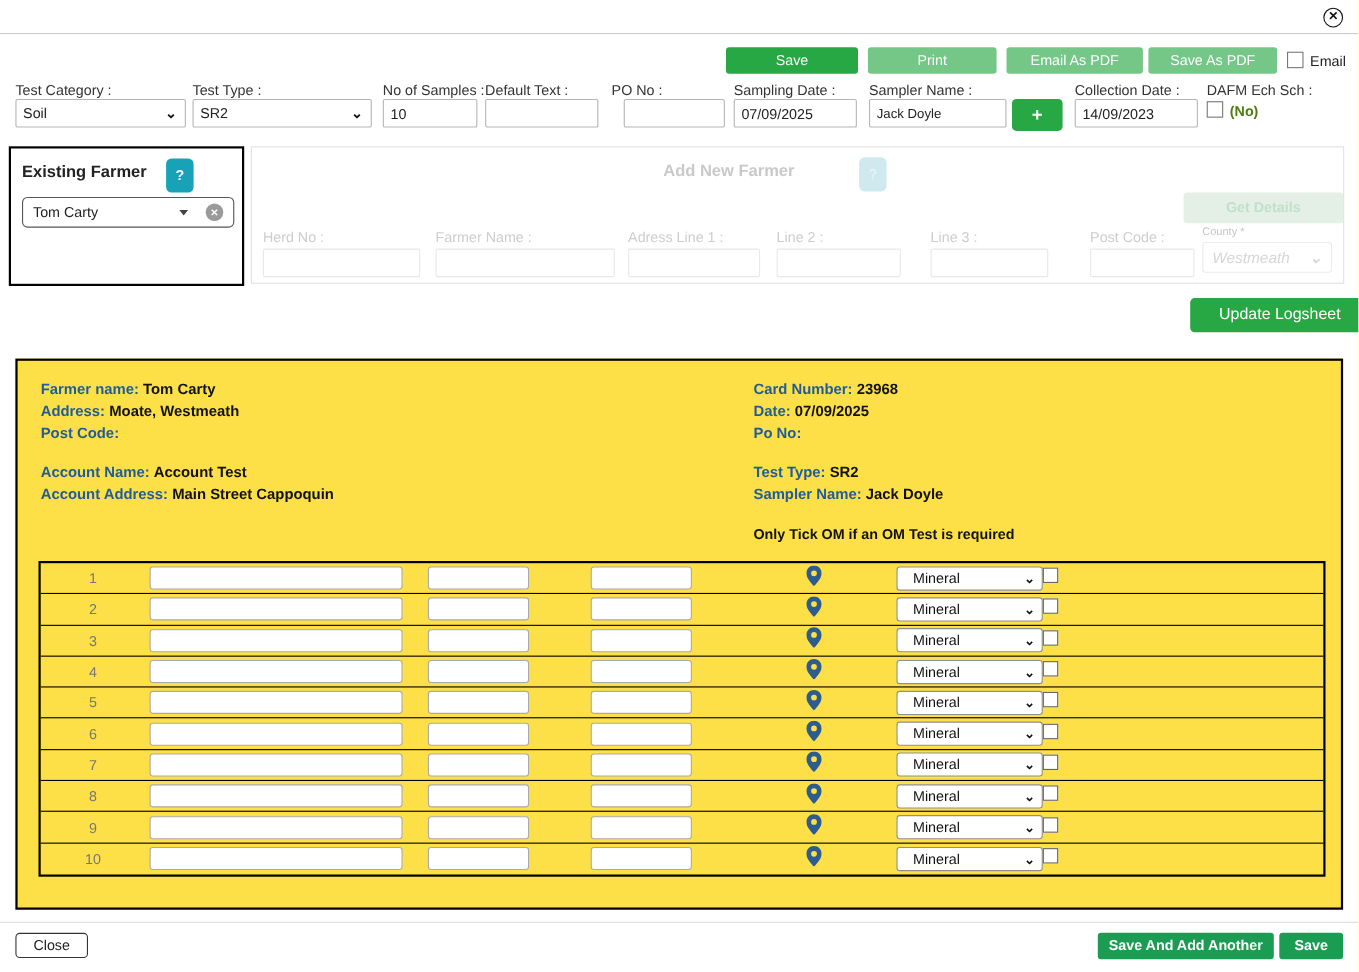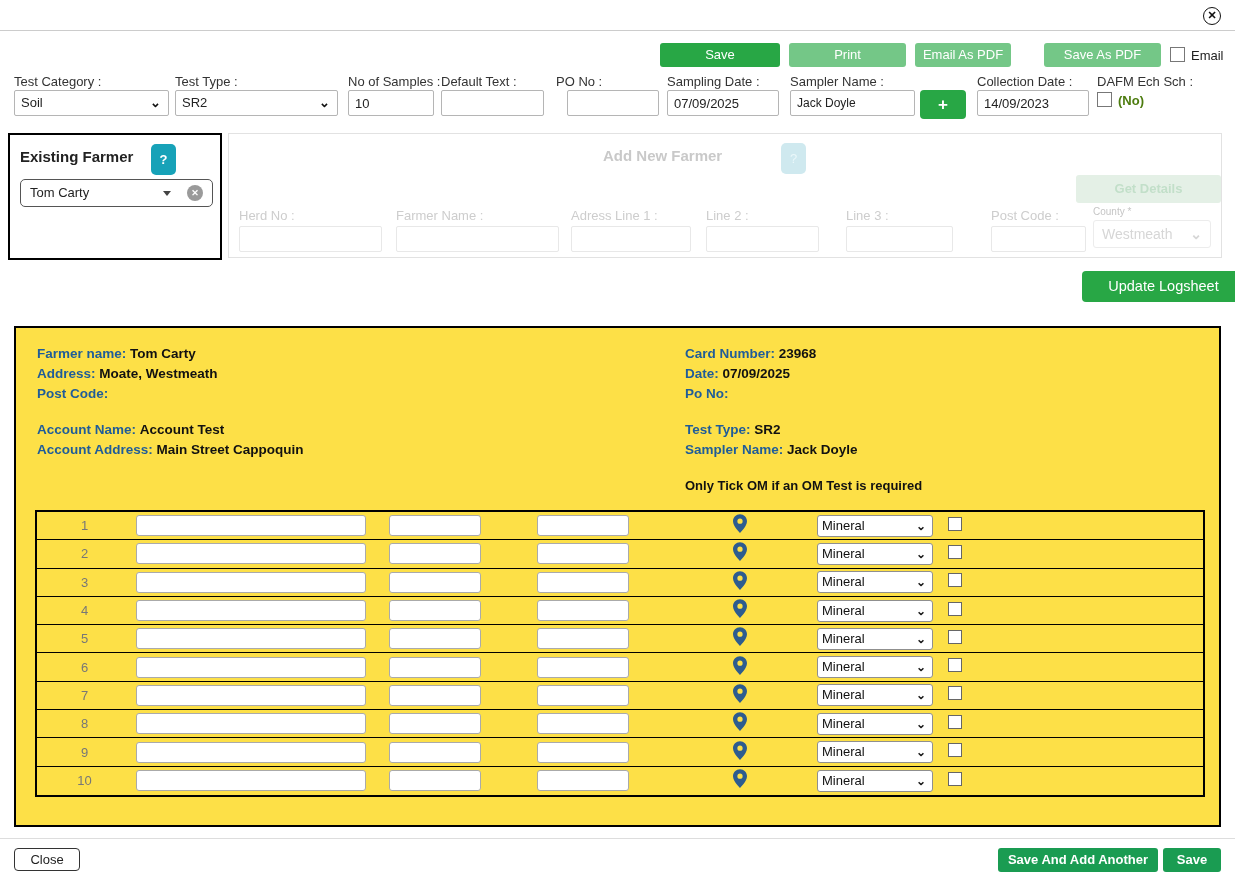--- a/index.html
+++ b/index.html
@@ -15,21 +15,21 @@
     position:absolute; right:14px; top:7px; width:18px; height:18px; border:1.6px solid #111;
     border-radius:50%; font-size:11px; line-height:15px; text-align:center; font-weight:bold; color:#111; cursor:pointer;
   }
   
   .btn{ position:absolute; height:24px; border:none; border-radius:3px; color:#fff; font-size:13px;
         font-family:"Liberation Sans",sans-serif; text-align:center; line-height:24px; cursor:pointer; }
   .btn-dark{ background:#28a745; }
   .btn-light{ background:#74c787; }
   .tb-save{ left:660px; top:43px; width:120px; }
   .tb-print{ left:789px; top:43px; width:117px; }
-  .tb-email{ left:915px; top:43px; width:96px; }
+  .tb-email{ left:915px; top:43px; width:124px; }
   .tb-savepdf{ left:1044px; top:43px; width:117px; }
   .cb{ width:15px; height:15px; border:1.4px solid #777; background:#fff; display:inline-block; vertical-align:middle; }
   .tb-emailcb{ position:absolute; left:1170px; top:47px; }
   .tb-emaillbl{ position:absolute; left:1191px; top:48px; font-size:13px; color:#222; }
   
   .flabel{ position:absolute; font-size:13px; color:#333; top:74px; white-space:nowrap; }
   .fctl{ position:absolute; top:90px; height:26px; border:1px solid #b5b5b5; border-radius:2px;
          background:#fff; font-size:13px; color:#222; padding:0 6px; font-family:"Liberation Sans",sans-serif; }
   .fsel{ line-height:24px; }
   .fsel .caret{ position:absolute; right:7px; top:0; font-weight:bold; color:#111; font-size:13px; line-height:24px; }
@@ -53,21 +53,21 @@
   .addnew{ position:absolute; left:228px; top:133px; width:994px; height:125px; border:1px solid #e2e2e2; background:#fff; }
   .addnew-title{ position:absolute; left:374px; top:13px; font-size:15px; font-weight:bold; color:#c9c9c9; }
   .addnew-help{ position:absolute; left:552px; top:9px; width:25px; height:31px; background:#cfe9ef; color:#eaf7fa;
                 border:none; border-radius:5px; font-size:13px; text-align:center; line-height:31px; }
   .getdetails{ position:absolute; left:847px; top:41px; width:145px; height:28px; background:#e4f0e6; color:#c2dfc9;
                border:none; border-radius:3px; font-size:13px; font-weight:bold; line-height:28px; text-align:center; }
   .dlabel{ position:absolute; top:74px; font-size:13px; color:#cdcdcd; white-space:nowrap; }
   .dinput{ position:absolute; top:92px; height:26px; border:1px solid #e8e8e8; border-radius:2px; background:#fff; }
   .county-lbl{ position:absolute; left:864px; top:72px; font-size:10px; color:#c5c5c5; }
   .county-sel{ position:absolute; left:864px; top:86px; width:118px; height:28px; border:1px solid #ececec; border-radius:3px;
-               font-size:14px; color:#d6d6d6; line-height:26px; padding-left:8px; }
+               font-size:14px; color:#d6d6d6; line-height:26px; padding-left:8px;font-style:italic; }
   .county-sel .caret{ position:absolute; right:8px; top:0; line-height:26px; color:#d6d6d6; font-weight:bold; }
   
   .update-btn{ position:absolute; left:1082px; top:271px; width:163px; height:31px; background:#28a745; color:#fff;
                border:none; border-radius:4px; font-size:14.5px; line-height:31px; text-align:center; cursor:pointer; }
   
   .panel{ position:absolute; left:14px; top:326px; width:1207px; height:501px; border:2px solid #000; background:#fde047; }
   .dline{ position:absolute; font-size:13.5px; white-space:nowrap; }
   .dline .lbl{ color:#1f5c99; font-weight:bold; }
   .dline .val{ color:#111; font-weight:bold; }
   .om-note{ position:absolute; left:669px; top:150px; font-size:13px; font-weight:bold; color:#111; }
@@ -78,22 +78,22 @@
   .shead .hc{ font-size:13px; font-weight:bold; text-align:center; color:#111; }
   .shead .hc:first-child{ border-right:1.5px solid #000; height:22px; line-height:22px; }
   .srow{ height:28.3px; border-bottom:1.5px solid #000; }
   .srow:last-child{ border-bottom:none; }
   .snum{ text-align:center; font-size:13px; color:#777; }
   .scell{ text-align:center; }
   .sinput{ height:21px; border:1px solid #aaa; border-radius:3px; background:#fff; font-size:12px;
            font-family:"Liberation Sans",sans-serif; padding:0 4px; }
   .ref-input{ width:230px; }
   .geo-input{ width:92px; }
-  .soil-sel{ position:relative; display:inline-block; width:116px; height:22px; border:1px solid #8f8f8f; border-radius:3px;
-             background:#fff; font-size:13px; line-height:20px; text-align:left; padding-left:4px; color:#111; }
+  .soil-sel{ position:relative; display:inline-block; width:133px; height:22px; border:1px solid #8f8f8f; border-radius:3px;
+             background:#fff; font-size:13px; line-height:20px; text-align:left; padding-left:14px; color:#111; }
   .soil-sel .caret{ position:absolute; right:6px; top:0; line-height:20px; font-weight:bold; color:#111; font-size:12px; }
   .om-cb{ width:14px; height:14px; border:1.4px solid #666; background:#fff; display:inline-block; }
   .pin{ display:inline-block; }
   
   .footer-divider{ position:absolute; left:0; top:838px; width:1235px; border-top:1px solid #ddd; }
   .close-btn{ position:absolute; left:14px; top:848px; width:66px; height:23px; background:#fff; border:1.5px solid #333;
               border-radius:4px; font-size:13px; color:#222; line-height:20px; text-align:center; cursor:pointer;
               font-family:"Liberation Sans",sans-serif; }
   .saa-btn{ position:absolute; left:998px; top:848px; width:160px; height:24px; background:#1a9c52; color:#fff; border:none;
             border-radius:3px; font-size:13px; font-weight:bold; line-height:24px; text-align:center; cursor:pointer; }

